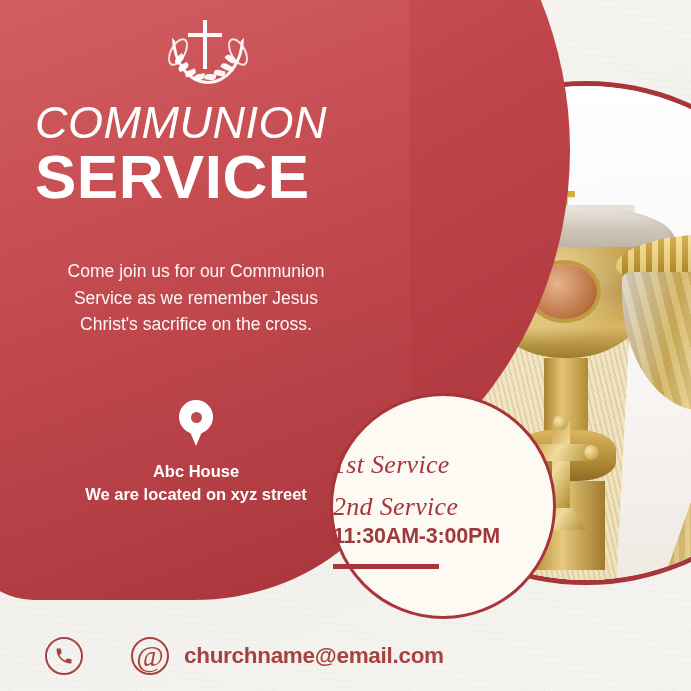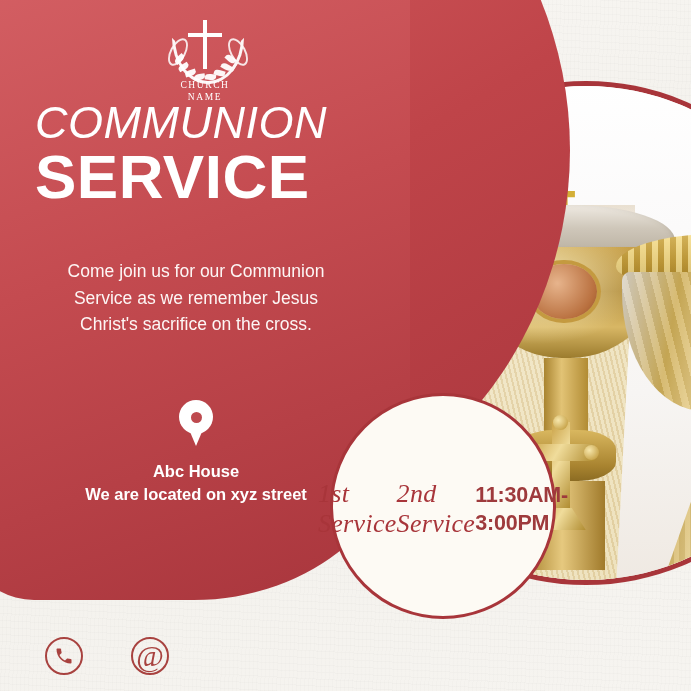--- a/index.html
+++ b/index.html
@@ -349,22 +349,21 @@
     position: absolute;
     left: 330px;
     top: 393px;
     width: 226px;
     height: 226px;
     border-radius: 50%;
     background: #fdfaf4;
     border: 3px solid #a8353a;
     box-sizing: border-box;
     display: flex;
-    flex-direction: row;
-    align-items: center;
+    flex-direction: column;
     justify-content: center;
     padding-top: 6px;
   }
   .svc-name {
     font-family: "Liberation Serif", serif;
     font-style: italic;
     font-size: 26px;
     color: #a8353a;
     line-height: 30px;
     letter-spacing: 0.3px;
@@ -480,24 +479,20 @@
         <i style="left:2px;  top:16px; transform:rotate(-42deg);"></i>
         <i style="left:6px;  top:24px; transform:rotate(-30deg);"></i>
         <i style="left:13px; top:30px; transform:rotate(-18deg);"></i>
         <i style="left:22px; top:34px; transform:rotate(-8deg);"></i>
         <i style="right:2px;  top:16px; transform:rotate(42deg);"></i>
         <i style="right:6px;  top:24px; transform:rotate(30deg);"></i>
         <i style="right:13px; top:30px; transform:rotate(18deg);"></i>
         <i style="right:22px; top:34px; transform:rotate(8deg);"></i>
       </div>
     </div>
-    <div class="logo-name">
-      <div>CHURCH</div>
-      <div>NAME</div>
-    </div>
   </div>
 
   <div class="title-block">
     <div class="title-1">COMMUNION</div>
     <div class="title-2">SERVICE</div>
   </div>
 
   <div class="intro">Come join us for our Communion Service as we remember Jesus Christ's sacrifice on the cross.</div>
 
   <div class="location">
@@ -526,16 +521,17 @@
         <svg width="20" height="20" viewBox="0 0 24 24" aria-hidden="true">
           <path d="M6.6 10.8c1.4 2.8 3.8 5.1 6.6 6.6l2.2-2.2c.3-.3.7-.4 1-.2 1.1.4 2.3.6 3.6.6.6 0 1 .4 1 1V20c0 .6-.4 1-1 1C10.6 21 3 13.4 3 4c0-.6.4-1 1-1h3.5c.6 0 1 .4 1 1 0 1.2.2 2.4.6 3.6.1.4 0 .8-.2 1l-2.3 2.2z" fill="#a8423f"></path>
         </svg>
       </div>
     </div>
 
     <div class="contact email">
       <div class="ring">
         <span class="at">@</span>
       </div>
+      <div class="contact-text">churchname@email.com</div>
     </div>
   </div>
 
 </div>
 
 </body></html>

